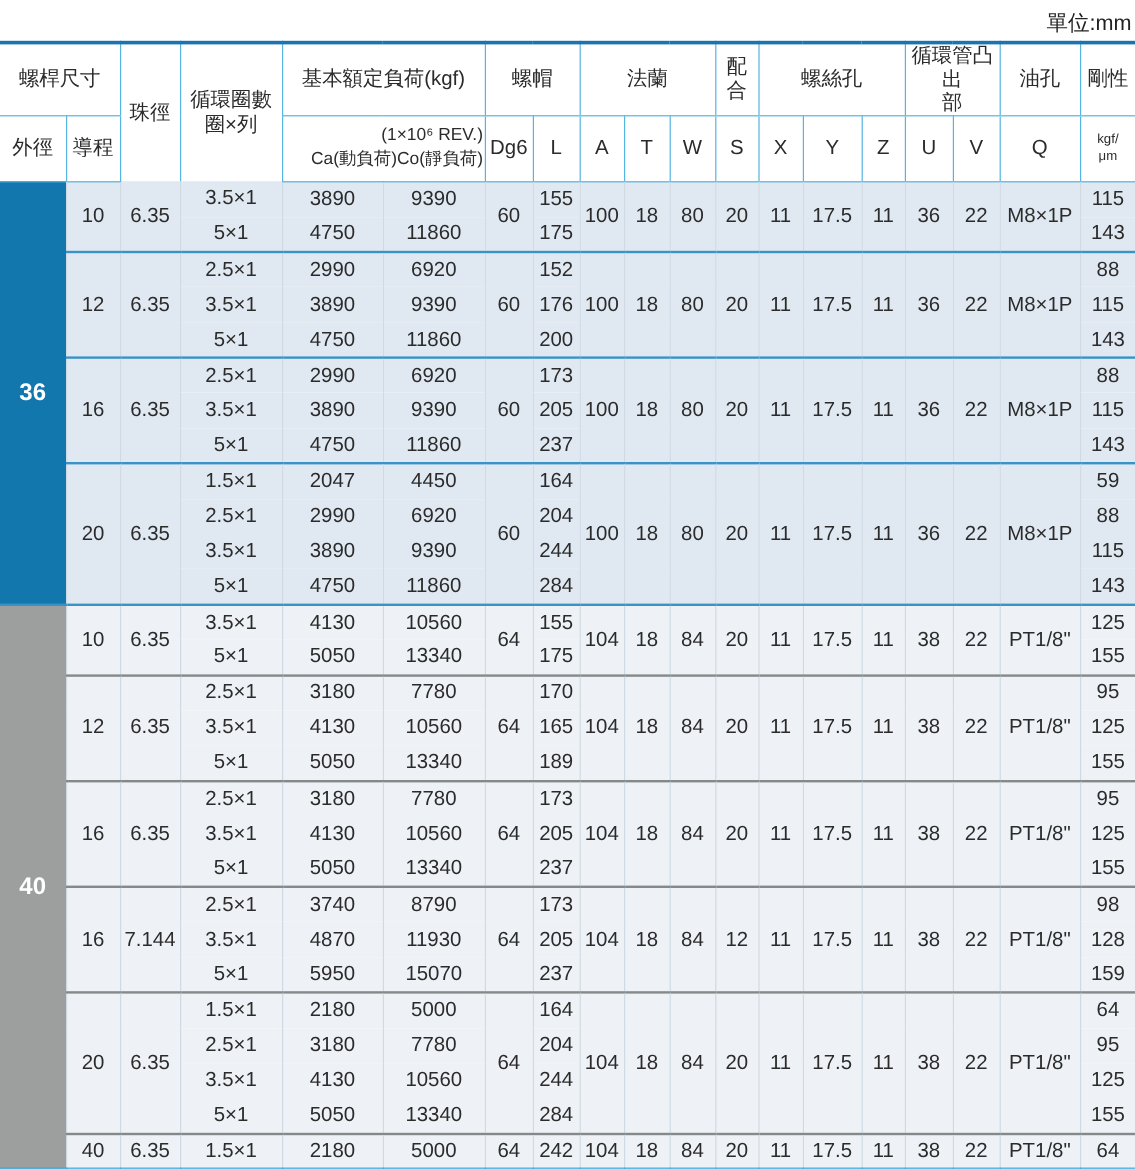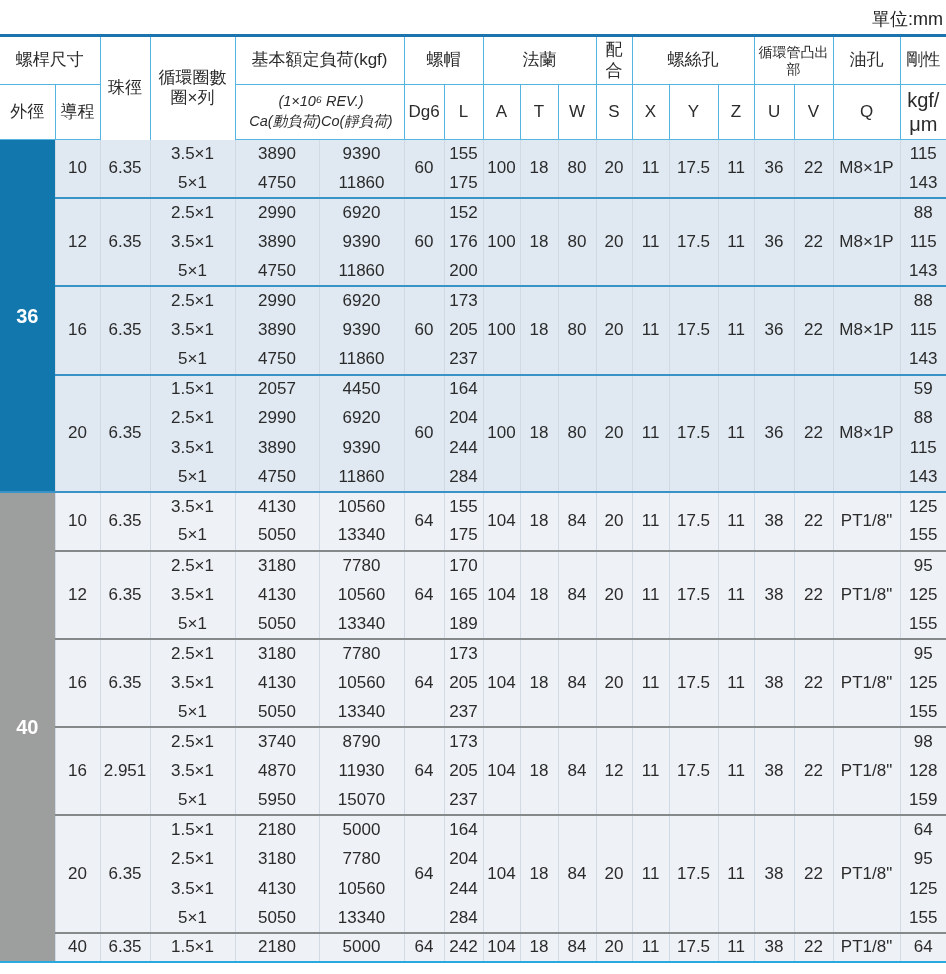--- a/index.html
+++ b/index.html
@@ -21,23 +21,23 @@
   thead th {
     background: #fff; font-weight: normal; font-size: 17px;
     border-left: 1px solid #55b4e0; white-space: pre-line; line-height: 1.22;
     text-align: center; padding: 0 1px; vertical-align: middle;
   }
   thead tr th:first-child { border-left: none; text-align: center; }
   thead tr.h1 { height: 49px; }
   thead tr.h2 { height: 55px; padding-left: 31px; }
   thead tr.h2 th { border-top: 1px solid #55b4e0; border-bottom: 1.5px solid #55b4e0; }
   thead th.span2 { border-bottom: 1.5px solid #55b4e0; }
-  th.load-note { text-align: center; font-size: 14.5px; padding-left: 4px; line-height: 1.35; font-style: italic; }
-  th.small-head { font-size: 14px; line-height: 1.15; }
-  th.rig-unit { font-size: 20px; }
+  th.load-note { text-align: right; font-size: 14.5px; padding-left: 4px; line-height: 1.35; }
+  th.small-head { font-size: 17px; line-height: 1.15; }
+  th.rig-unit { font-size: 11px; }
   tbody td {
     text-align: center; font-size: 17px; vertical-align: middle;
     border-left: 1px solid #cfdae5; padding: 0 1px; line-height: 1.1;
   }
   tbody tr { height: 29.4px; }
   tr.grp-blue > td { background: #e0e9f2; }
   tr.grp-gray > td { background: #eef1f5; }
   td.outer { font-weight: bold; font-size: 20px; color:#fff; border-left: none; }
   td.outer.blue { background: #1277ad; }
   td.outer.gray { background: #9d9f9e; }
@@ -203,21 +203,21 @@
         <td>5×1</td>
         <td>4750</td>
         <td>11860</td>
         <td>237</td>
         <td>143</td>
       </tr>
       <tr class="grp-blue bs-blue">
         <td rowspan="4">20</td>
         <td rowspan="4">6.35</td>
         <td>1.5×1</td>
-        <td>2057</td>
+        <td>2047</td>
         <td>4450</td>
         <td rowspan="4">60</td>
         <td>164</td>
         <td rowspan="4">100</td>
         <td rowspan="4">18</td>
         <td rowspan="4">80</td>
         <td rowspan="4">20</td>
         <td rowspan="4">11</td>
         <td rowspan="4">17.5</td>
         <td rowspan="4">11</td>
@@ -338,21 +338,21 @@
       </tr>
       <tr class="grp-gray">
         <td>5×1</td>
         <td>5050</td>
         <td>13340</td>
         <td>237</td>
         <td>155</td>
       </tr>
       <tr class="grp-gray bs-gray">
         <td rowspan="3">16</td>
-        <td rowspan="3">2.951</td>
+        <td rowspan="3">7.144</td>
         <td>2.5×1</td>
         <td>3740</td>
         <td>8790</td>
         <td rowspan="3">64</td>
         <td>173</td>
         <td rowspan="3">104</td>
         <td rowspan="3">18</td>
         <td rowspan="3">84</td>
         <td rowspan="3">12</td>
         <td rowspan="3">11</td>

